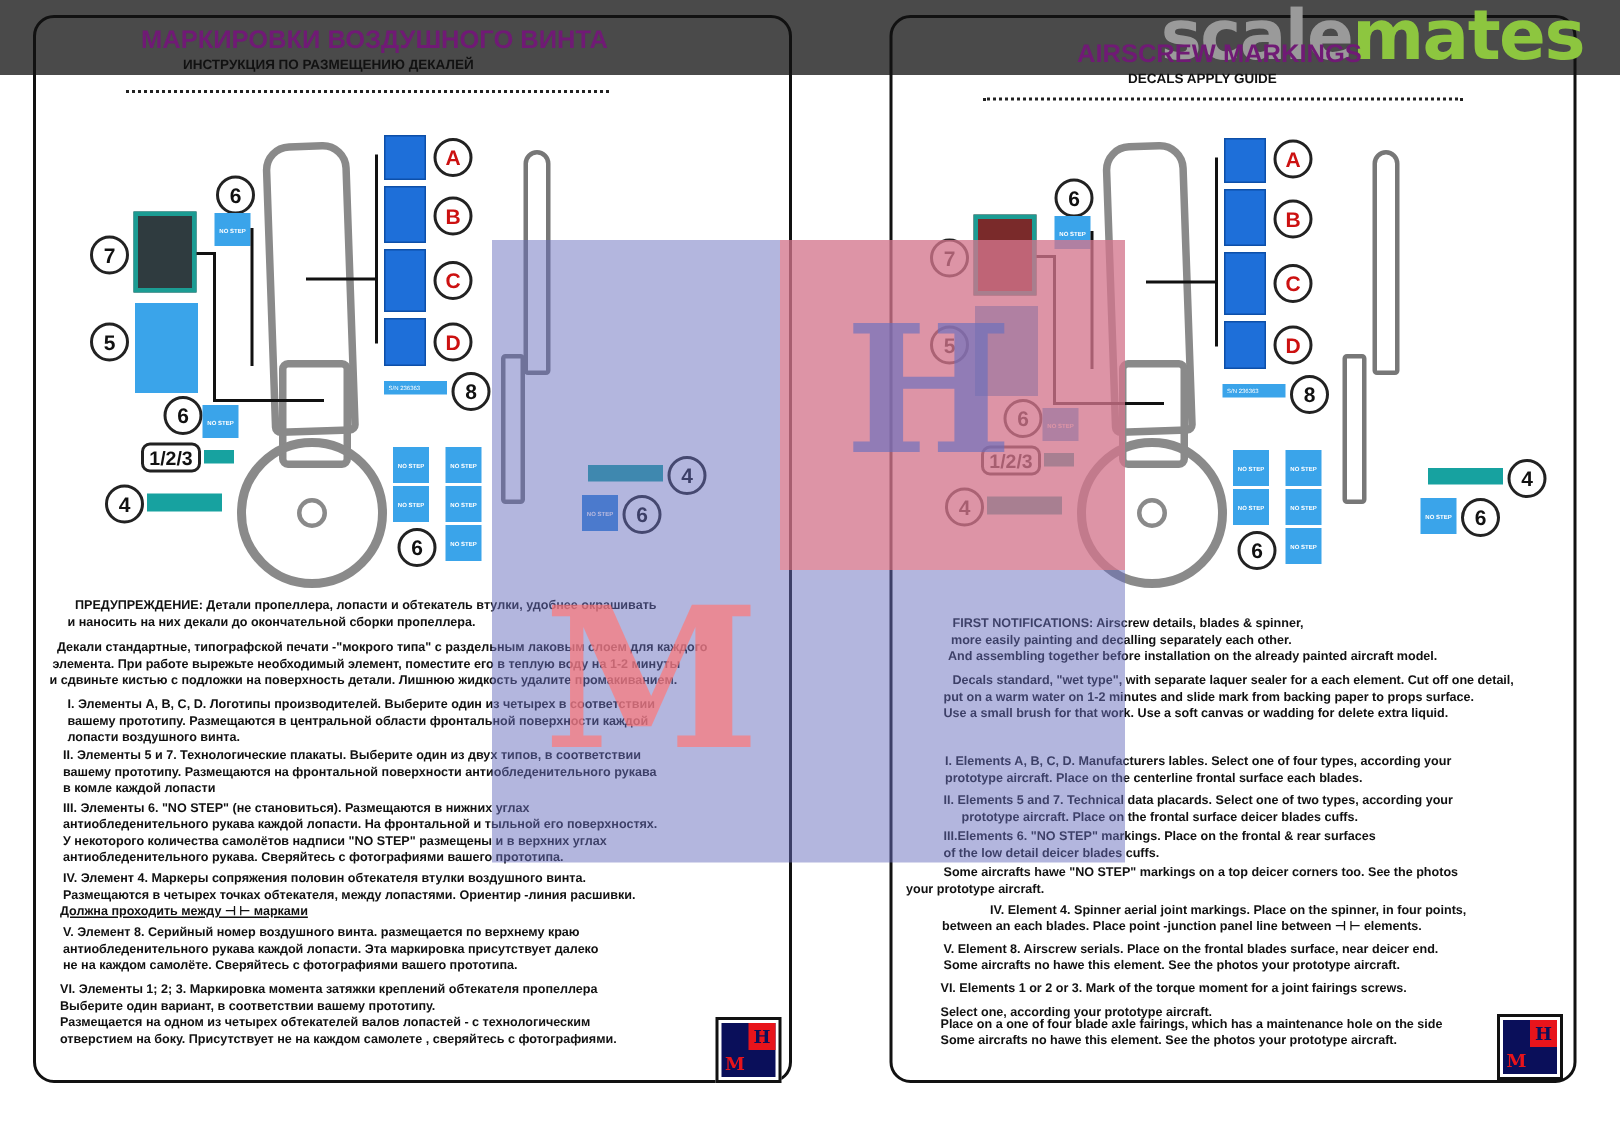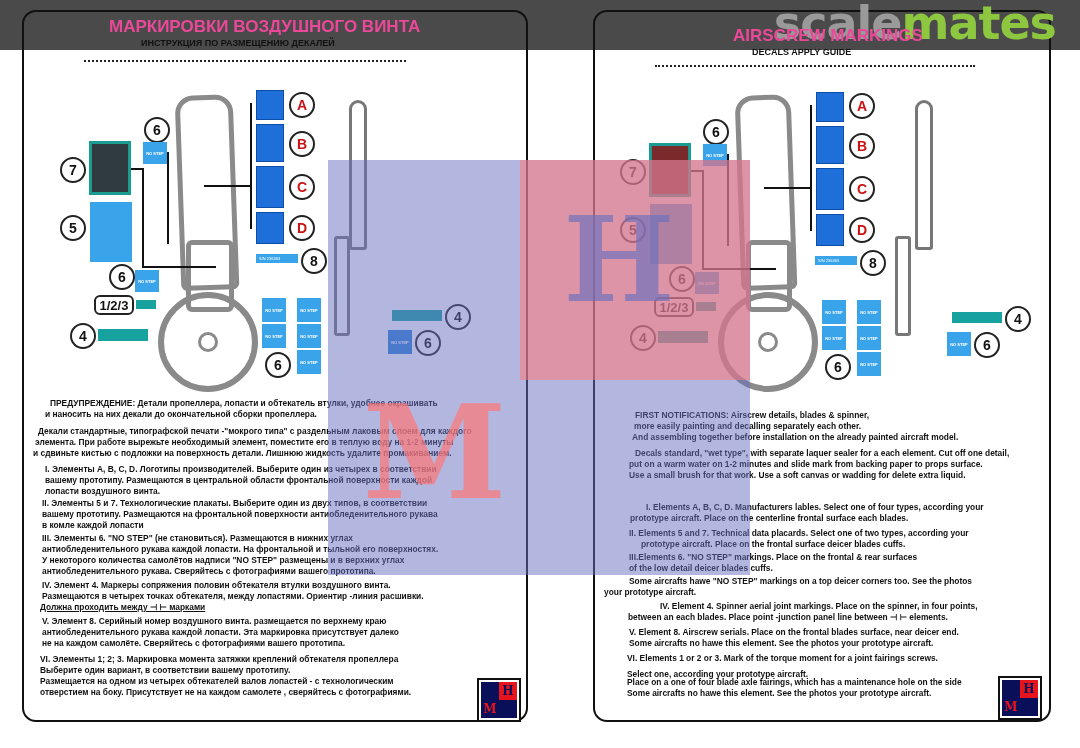--- a/index.html
+++ b/index.html
@@ -8,21 +8,21 @@
 
   .topbar { position: absolute; left: 0; top: 0; width: 1080px; height: 50px; background: #4a4a4a; z-index: 1; }
   .brand { position: absolute; right: 24px; top: 0; font-family: "DejaVu Sans", sans-serif; font-weight: bold; font-size: 46px; letter-spacing: -1px; line-height: 46px; z-index: 10; }
   .brand .b1 { color: #9a9a9a; }
   .brand .b2 { color: #8dc63f; }
 
   .sheet { position: absolute; top: 10px; border: 2px solid #111; border-radius: 14px; background: transparent; z-index: 3; }
   .sheet.left { left: 22px; width: 506px; height: 712px; }
   .sheet.right { left: 593px; width: 458px; height: 712px; }
 
-  .title { position: absolute; font-weight: bold; color: #ec4899; white-space: nowrap; z-index: 11; margin-left: 15px; }
+  .title { position: absolute; font-weight: bold; color: #701a75; white-space: nowrap; z-index: 11; }
   .sub { position: absolute; font-weight: bold; color: #111; font-size: 9px; white-space: nowrap; z-index: 11; }
   .dash { position: absolute; height: 0; border-top: 2px dotted #222; z-index: 4; }
 
   
   .z { position: absolute; z-index: 5; }
   .dec-blue { background: #1e6fd9; border: 1px solid #0d4fa8; }
   .nostep { background: #3aa4ea; color: #fff; font-size: 4px; font-weight: bold; display: flex; align-items: center; justify-content: center; }
   .circle { width: 26px; height: 26px; border: 2px solid #222; border-radius: 50%; background: #fff; display: flex; align-items: center; justify-content: center; font-weight: bold; font-size: 14px; }
   .circle.red { color: #cc1111; }
   .pill { border: 2px solid #222; border-radius: 6px; background: #fff; display: flex; align-items: center; justify-content: center; font-weight: bold; font-size: 13px; }
@@ -55,21 +55,21 @@
 
 <div class="topbar"></div>
 <div class="brand">
   <span class="b1">scale</span><span class="b2">mates</span>
 </div>
 
 <div class="sheet left"></div>
 <div class="sheet right"></div>
 
 <div class="title" style="left:94px;top:17px;font-size:17px;">МАРКИРОВКИ ВОЗДУШНОГО ВИНТА</div>
-<div class="sub" style="left:122px;top:38px;margin-left:19px;">ИНСТРУКЦИЯ ПО РАЗМЕЩЕНИЮ ДЕКАЛЕЙ</div>
+<div class="sub" style="left:122px;top:38px;">ИНСТРУКЦИЯ ПО РАЗМЕЩЕНИЮ ДЕКАЛЕЙ</div>
 <div class="dash" style="left:84px;top:60px;width:322px;"></div>
 
 <div class="title" style="left:718px;top:26px;font-size:17px;">AIRSCREW MARKINGS</div>
 <div class="sub" style="left:752px;top:47px;">DECALS APPLY GUIDE</div>
 <div class="dash" style="left:655px;top:65px;width:320px;"></div>
 
 <div>
 
   <div class="blade" style="left:178px;top:95px;width:58px;height:195px;transform:rotate(-2deg);"></div>
   <div class="blade" style="left:186px;top:240px;width:48px;height:72px;border-radius:6px;"></div>
@@ -211,21 +211,21 @@
   <div class="para" style="left:40px;top:687px;text-align:right;">    отверстием на боку. Присутствует не на каждом самолете , сверяйтесь с фотографиями.</div>
 </div>
 
 <div>
   <div class="para" style="left:635px;top:410px;">FIRST NOTIFICATIONS: Airscrew details, blades &amp; spinner,</div>
   <div class="para" style="left:634px;top:421px;">more easily painting and decalling separately each other.</div>
   <div class="para" style="left:632px;top:432px;">And assembling together before installation on the already painted aircraft model.</div>
   <div class="para" style="left:635px;top:448px;">Decals standard, "wet type", with separate laquer sealer for a each element. Cut off one detail,</div>
   <div class="para" style="left:629px;top:459px;">put on a warm water on 1-2 minutes and slide mark from backing paper to props surface.</div>
   <div class="para" style="left:629px;top:470px;">Use a small brush for that work. Use a soft canvas or wadding for delete extra liquid.</div>
-  <div class="para" style="left:630px;top:502px;margin-left:16px;">I. Elements A, B, C, D. Manufacturers lables. Select one of four types, according your</div>
+  <div class="para" style="left:630px;top:502px;">I. Elements A, B, C, D. Manufacturers lables. Select one of four types, according your</div>
   <div class="para" style="left:630px;top:513px;">prototype aircraft. Place on the centerline frontal surface each blades.</div>
   <div class="para" style="left:629px;top:528px;">II. Elements 5 and 7. Technical data placards. Select one of two types, according your</div>
   <div class="para" style="left:629px;top:539px;padding-left:12px;">prototype aircraft. Place on the frontal surface deicer blades cuffs.</div>
   <div class="para" style="left:629px;top:552px;">III.Elements 6. "NO STEP" markings. Place on the frontal &amp; rear surfaces</div>
   <div class="para" style="left:629px;top:563px;">of the low detail deicer blades cuffs.</div>
   <div class="para" style="left:629px;top:576px;">Some aircrafts hawe "NO STEP" markings on a top deicer corners too. See the photos</div>
   <div class="para" style="left:604px;top:587px;">your prototype aircraft.</div>
   <div class="para" style="left:660px;top:601px;">IV. Element 4.  Spinner aerial joint markings. Place on the spinner, in four points,</div>
   <div class="para" style="left:628px;top:612px;">between an each blades. Place point -junction panel line between ⊣ ⊢  elements.</div>
   <div class="para" style="left:629px;top:627px;">V. Element 8.  Airscrew serials. Place on the frontal blades surface, near deicer end.</div>

